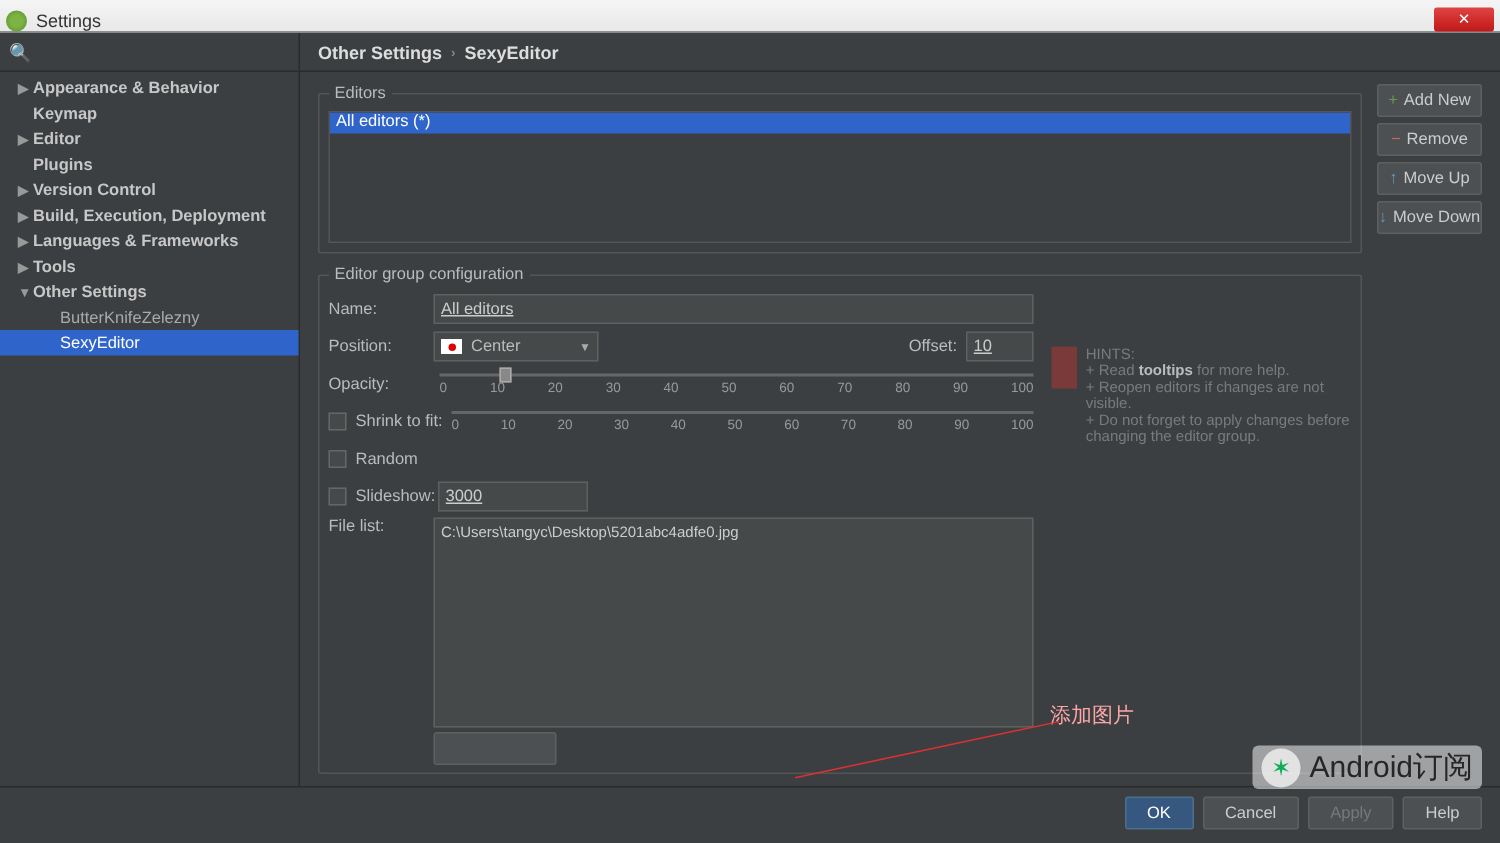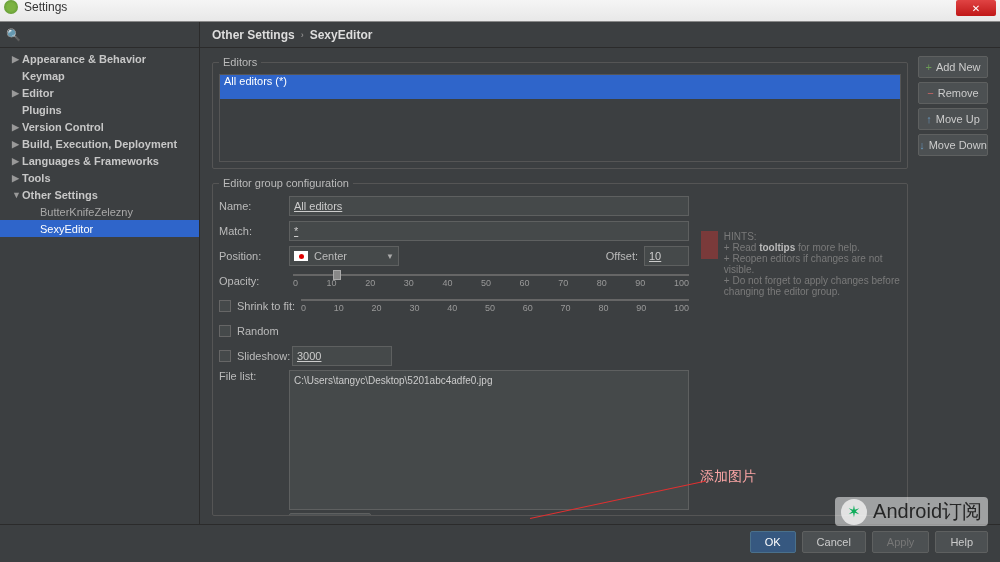--- a/index.html
+++ b/index.html
@@ -1,18 +1,18 @@
 <!DOCTYPE html>
 <html><head>
 <meta charset="utf-8">
 <style>
 * { margin: 0; padding: 0; box-sizing: border-box; font-family: "Segoe UI", Tahoma, sans-serif; }
 body { width: 1000px; height: 562px; background: #3c3f41; color: #bbbbbb; font-size: 11px; overflow: hidden; position: relative; }
 
-.titlebar { height: 22px; background: linear-gradient(#f5f5f5,#e8e8e8); display: flex; align-items: flex-start; padding: 0 4px; color: #333; font-size: 12px; border-bottom: 1px solid #888; }
+.titlebar { height: 22px; background: linear-gradient(#f5f5f5,#e8e8e8); display: flex; align-items: flex-end; padding: 0 4px; color: #333; font-size: 12px; border-bottom: 1px solid #888; }
 .titlebar-icon { width: 14px; height: 14px; background: radial-gradient(circle, #7cb342 40%, #558b2f 100%); border-radius: 50%; margin-right: 6px; }
 .close-btn { margin-left: auto; width: 40px; height: 16px; background: linear-gradient(#e04343,#c01818); color: #fff; display: flex; align-items: center; justify-content: center; font-size: 10px; border-radius: 2px; cursor: pointer; }
 
 .main { display: flex; height: 502px; }
 .sidebar { width: 200px; background: #3c3f41; border-right: 1px solid #2b2b2b; }
 .search-row { height: 26px; border-bottom: 1px solid #2b2b2b; display: flex; align-items: center; padding: 0 6px; }
 .search-icon { color: #888; margin-right: 4px; font-size: 12px; }
 .search-input { flex: 1; background: transparent; border: none; color: #bbb; font-size: 11px; outline: none; }
 
 .tree { padding-top: 2px; }
@@ -27,21 +27,21 @@
 .breadcrumb .sep { margin: 0 6px; color: #888; font-size: 9px; }
 
 .content-body { flex: 1; padding: 8px 12px; position: relative; display: flex; gap: 10px; overflow: hidden; }
 .left-col { flex: 1; display: flex; flex-direction: column; gap: 8px; }
 .right-col { width: 70px; display: flex; flex-direction: column; gap: 4px; }
 
 fieldset { border: 1px solid #555; padding: 6px; border-radius: 2px; }
 legend { padding: 0 4px; color: #bbb; font-size: 11px; margin-top: 12px; }
 
 .editors-list { height: 88px; background: #3c3f41; border: 1px solid #555; overflow: hidden; }
-.editors-list .row { height: 24px; padding: 0 4px; color: #fff; background: #2f65ca; }
+.editors-list .row { height: 14px; padding: 0 4px; color: #fff; background: #2f65ca; }
 
 .side-btn { height: 22px; background: #4c5052; border: 1px solid #5e6060; color: #ccc; display: flex; align-items: center; justify-content: center; cursor: pointer; font-size: 11px; border-radius: 2px; }
 .side-btn .sym { margin-right: 4px; }
 .sym.add { color: #6a9955; } .sym.rem { color: #cc6666; } .sym.up,.sym.down { color: #6897bb; }
 
 .config-body { display: flex; gap: 12px; }
 .config-form { flex: 1; }
 .form-row { display: flex; align-items: center; min-height: 22px; margin-bottom: 3px; }
 .form-label { width: 70px; color: #bbb; }
 .form-input { flex: 1; height: 20px; background: #45494a; border: 1px solid #5e6060; color: #ccc; padding: 0 4px; font-size: 11px; text-decoration: underline; }
@@ -156,24 +156,20 @@
 
         <fieldset style="flex:1; overflow:hidden;">
           <legend>Editor group configuration</legend>
           <div class="config-body">
             <div class="config-form">
               <div class="form-row">
                 <span class="form-label">Name:</span>
                 <input class="form-input" value="All editors" style="">
               </div>
               <div class="form-row">
-                <span class="form-label">Match:</span>
-                <input class="form-input" value="*" style="">
-              </div>
-              <div class="form-row">
                 <span class="form-label">Position:</span>
                 <div class="dropdown">
                   <span class="flag"></span>
                   <span>Center</span>
                   <span class="dd-arrow">▼</span>
                 </div>
                 <span class="offset-label">Offset:</span>
                 <input class="form-input xs" value="10" style="">
               </div>
               <div class="form-row">

